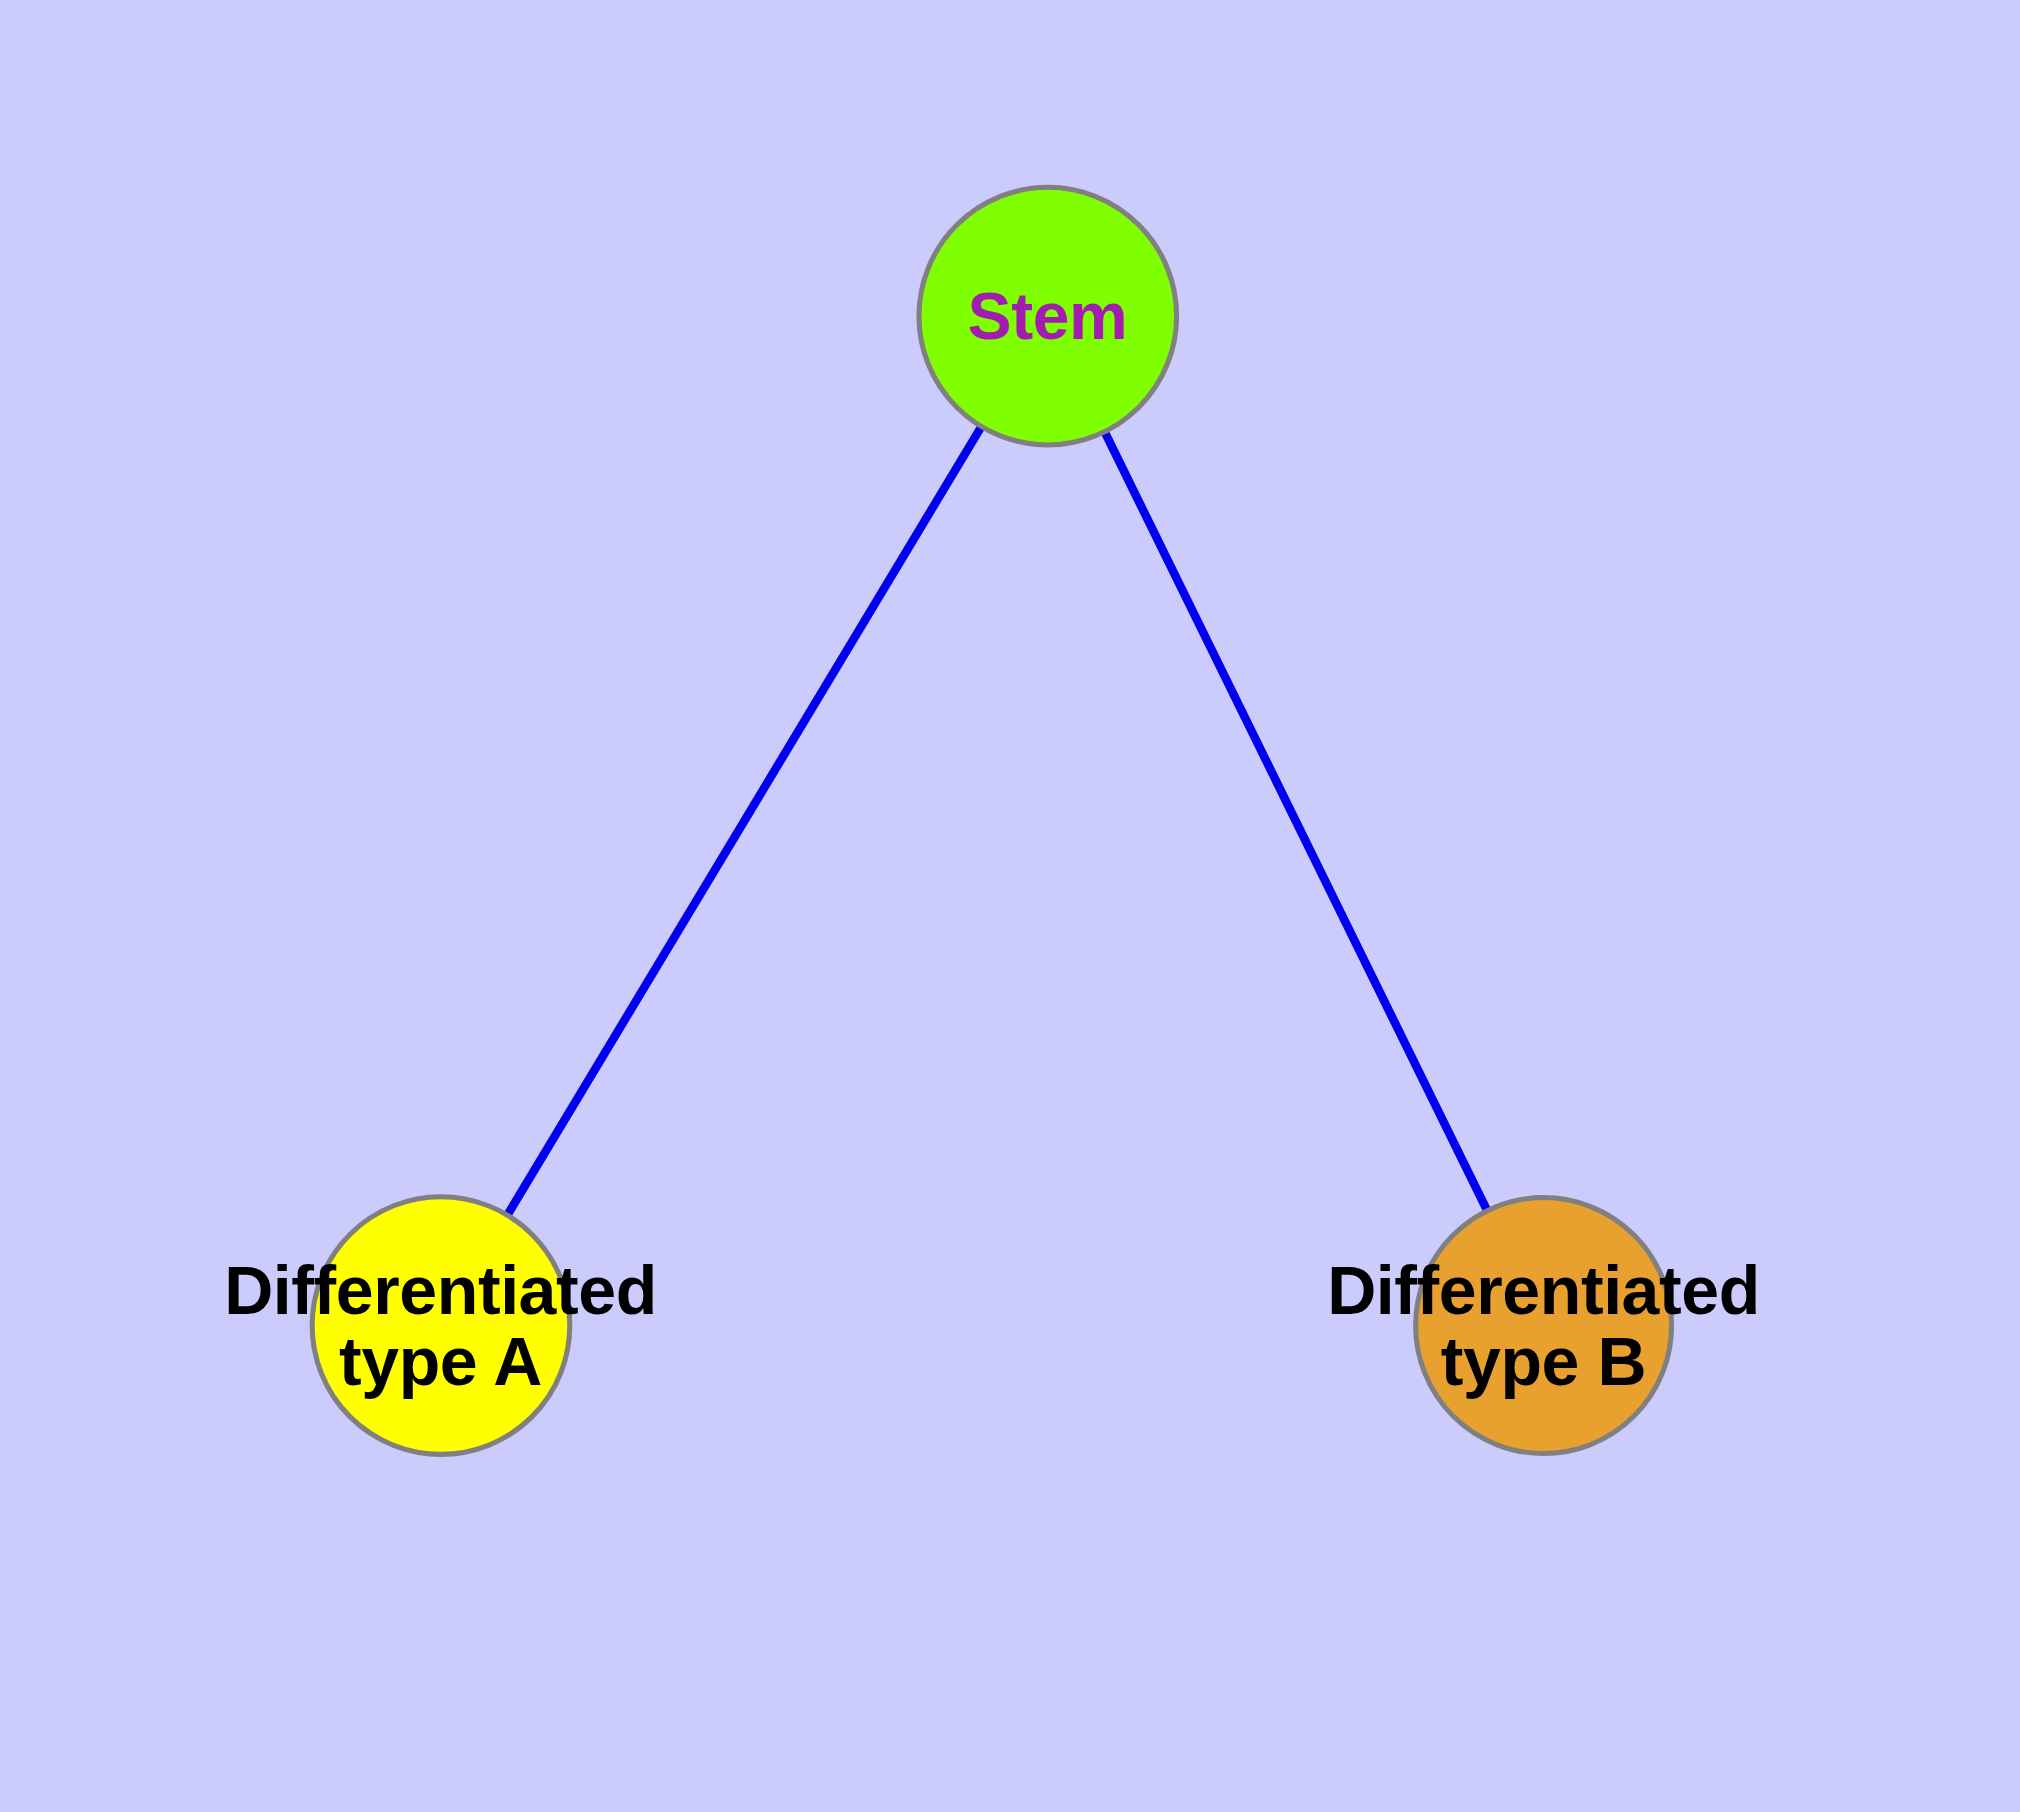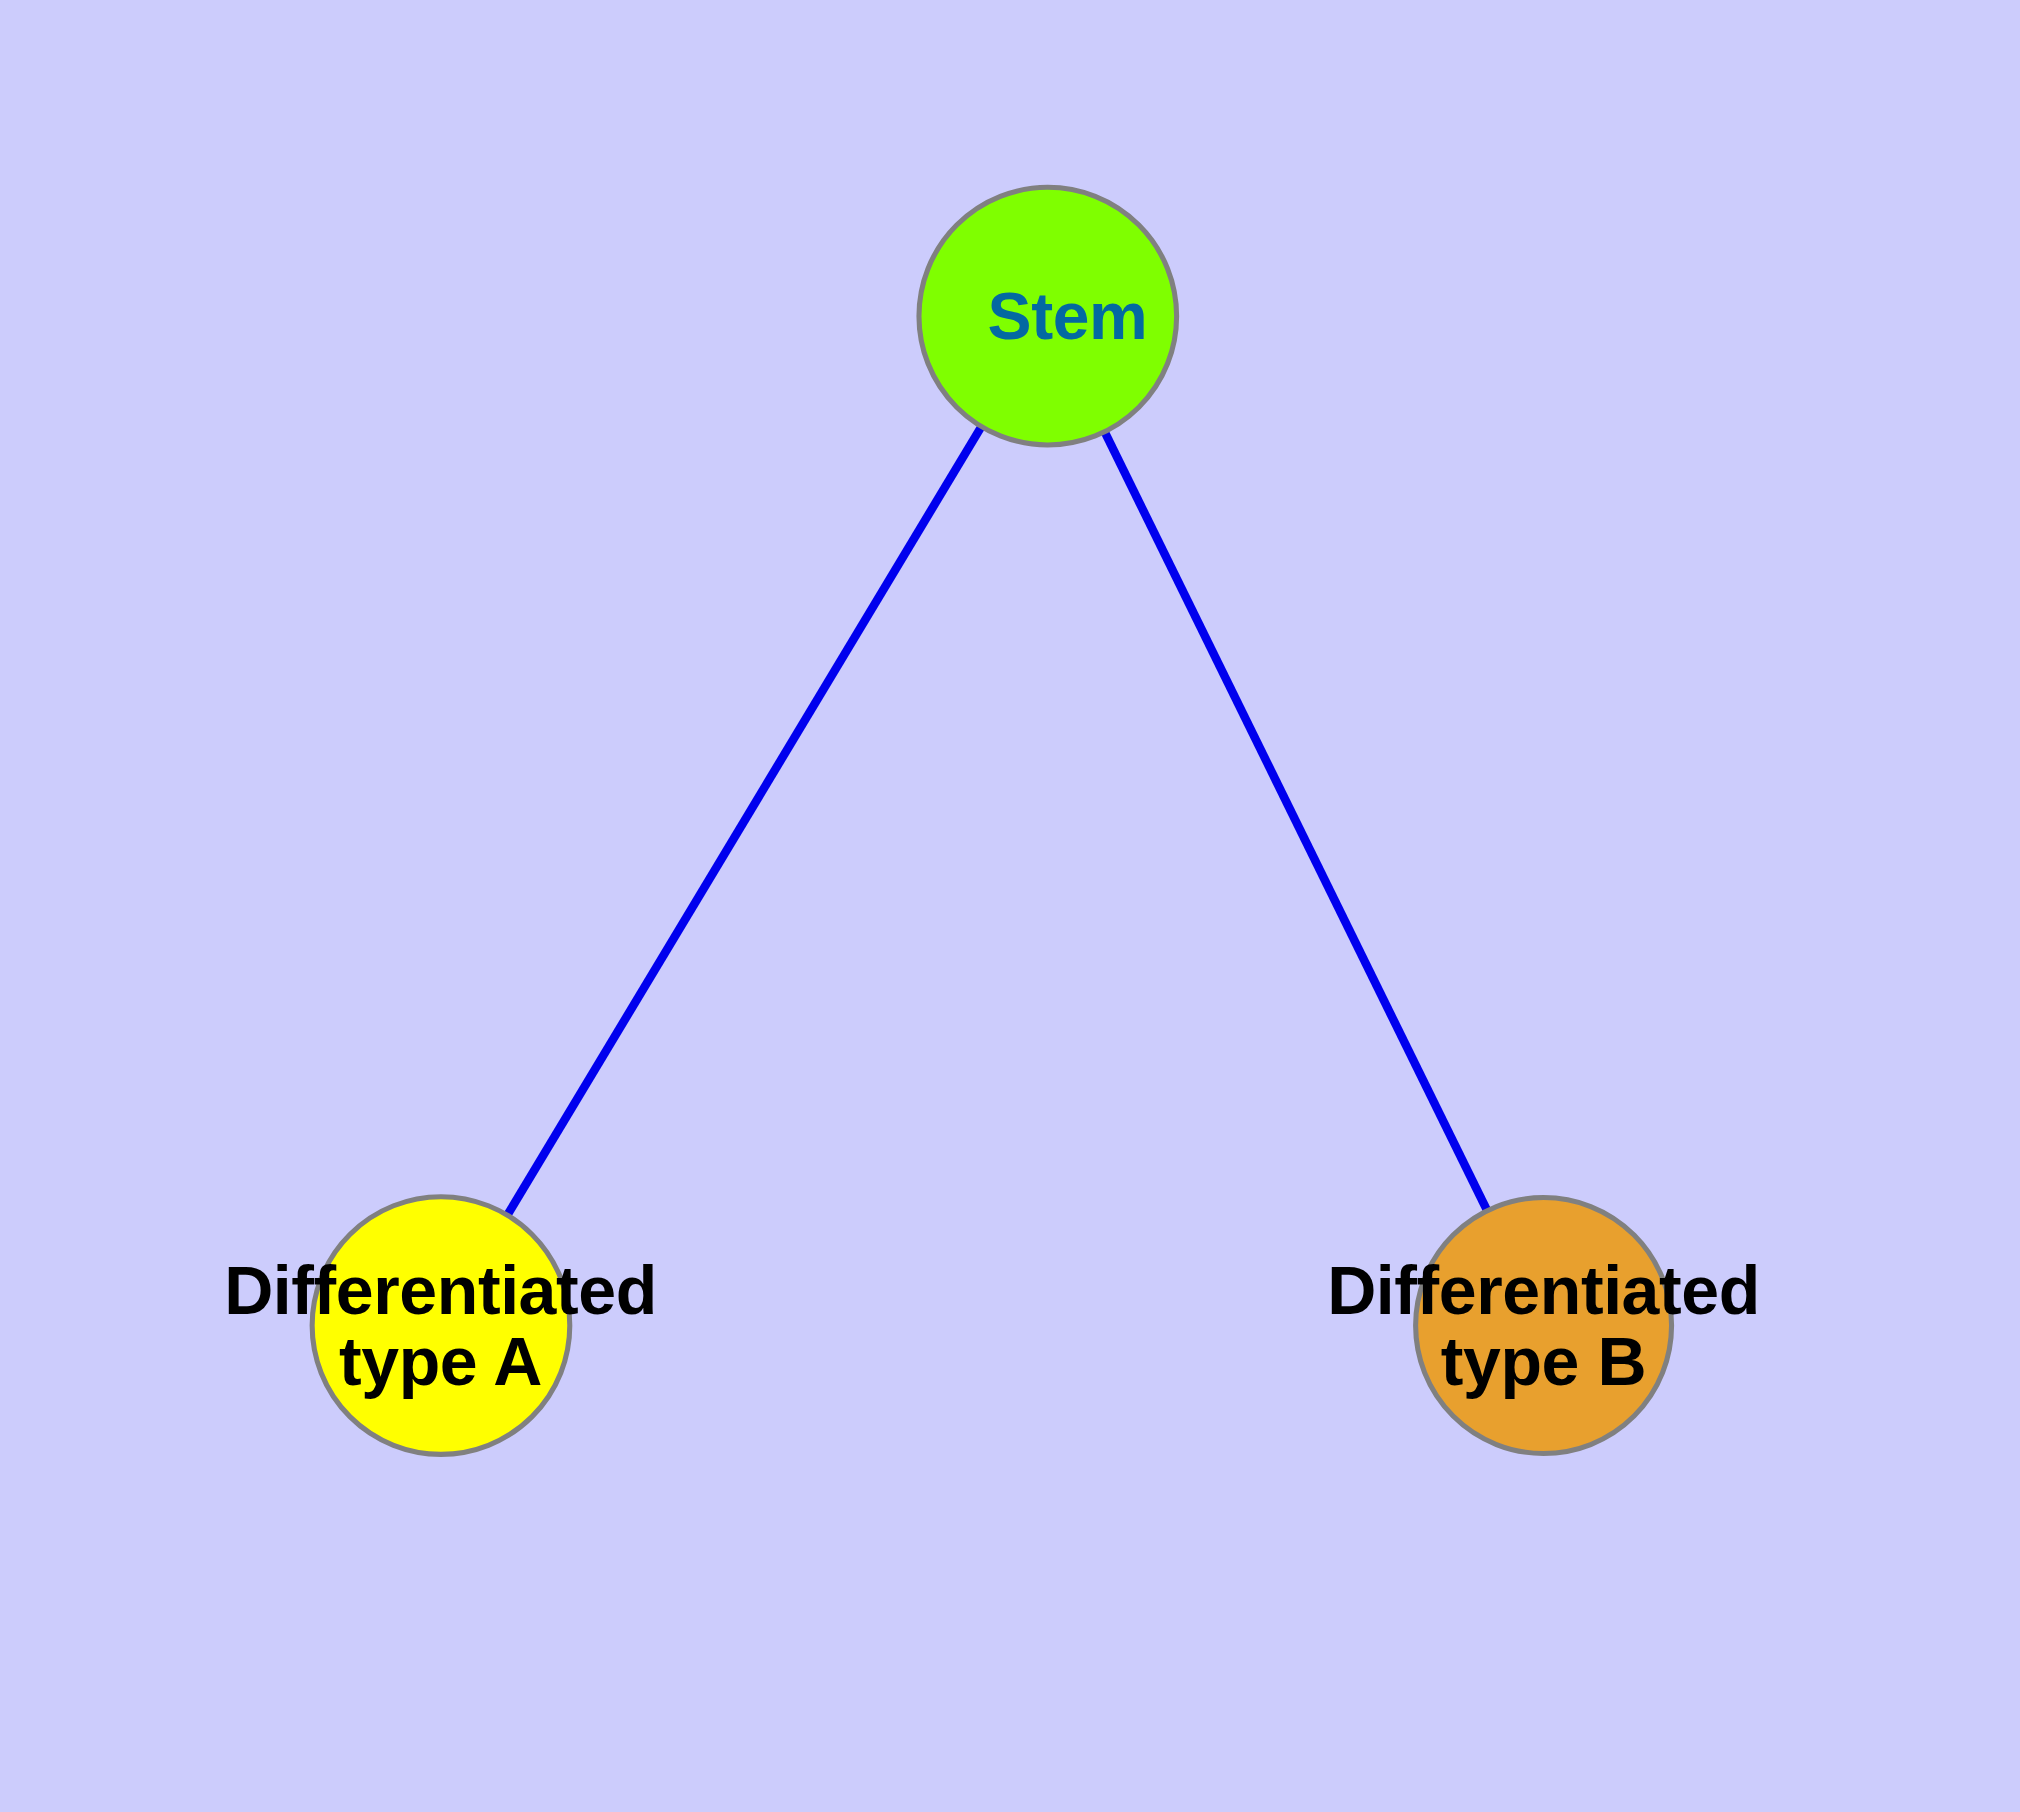--- a/index.html
+++ b/index.html
@@ -58,19 +58,19 @@
         <line class="edge-line" x1="1301.2490449636862" y1="505.8403633363251" x2="1756.1918269617443" y2="1432.0572066862176" stroke="#0000ee" stroke-width="10"></line>
       </g>
     <g id="nodes-group">
         <circle class="node-circle" cx="1236" cy="373" r="152" fill="#7fff00" stroke="#808080" stroke-width="6"></circle>
         <circle class="node-circle" cx="520" cy="1564" r="152" fill="#ffff00" stroke="#808080" stroke-width="6"></circle>
         <circle class="node-circle" cx="1821" cy="1564" r="151" fill="#e8a02e" stroke="#808080" stroke-width="6"></circle>
       </g>
   </svg>
 
   <div id="labels-layer">
-      <div class="node-label single" style="color: #0369a1; width: 1187px; left: 474px; top: 282px;"><div>Stem</div></div>
+      <div class="node-label single" style="color: #a21caf; width: 1187px; left: 454px; top: 282px;"><div>Stem</div></div>
       <div class="node-label double" style="color: rgb(0, 0, 0); width: 1187px; left: -153px; top: 1255px;"><div>Differentiated</div><div>type A</div></div>
       <div class="node-label double" style="color: rgb(0, 0, 0); width: 1187px; left: 950px; top: 1255px;"><div>Differentiated</div><div>type B</div></div>
     </div>
 
 </div>
 
 
 </body></html>

